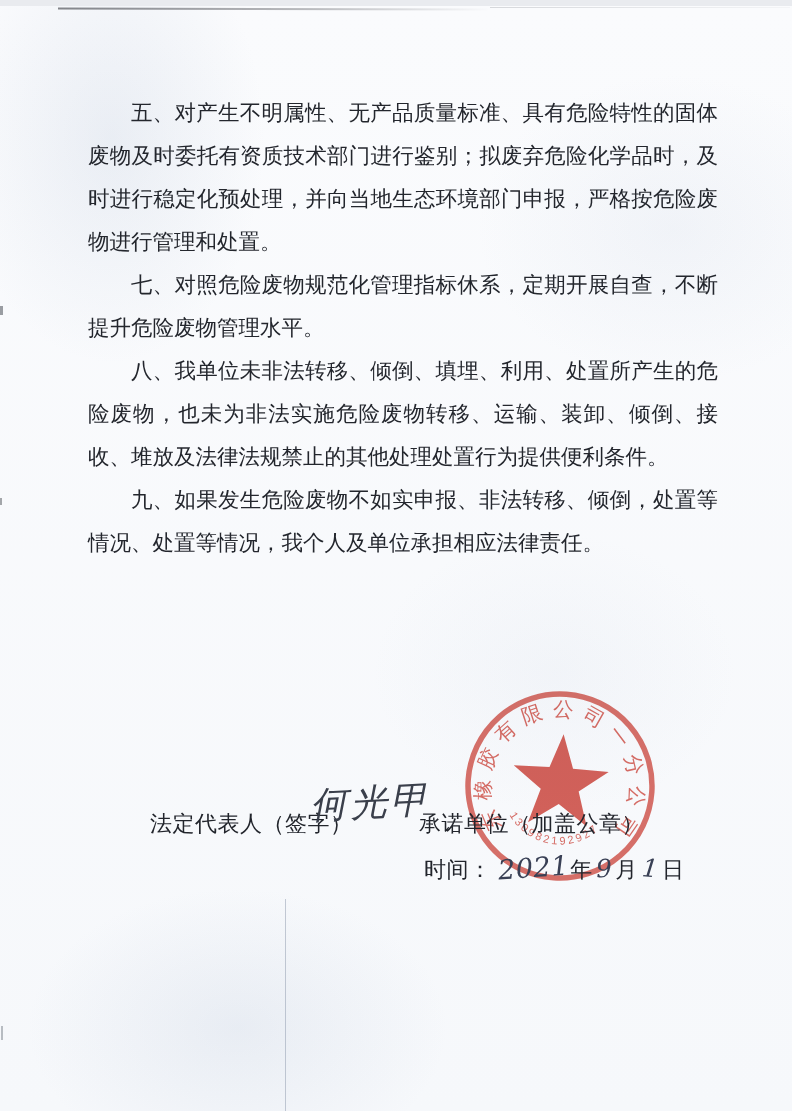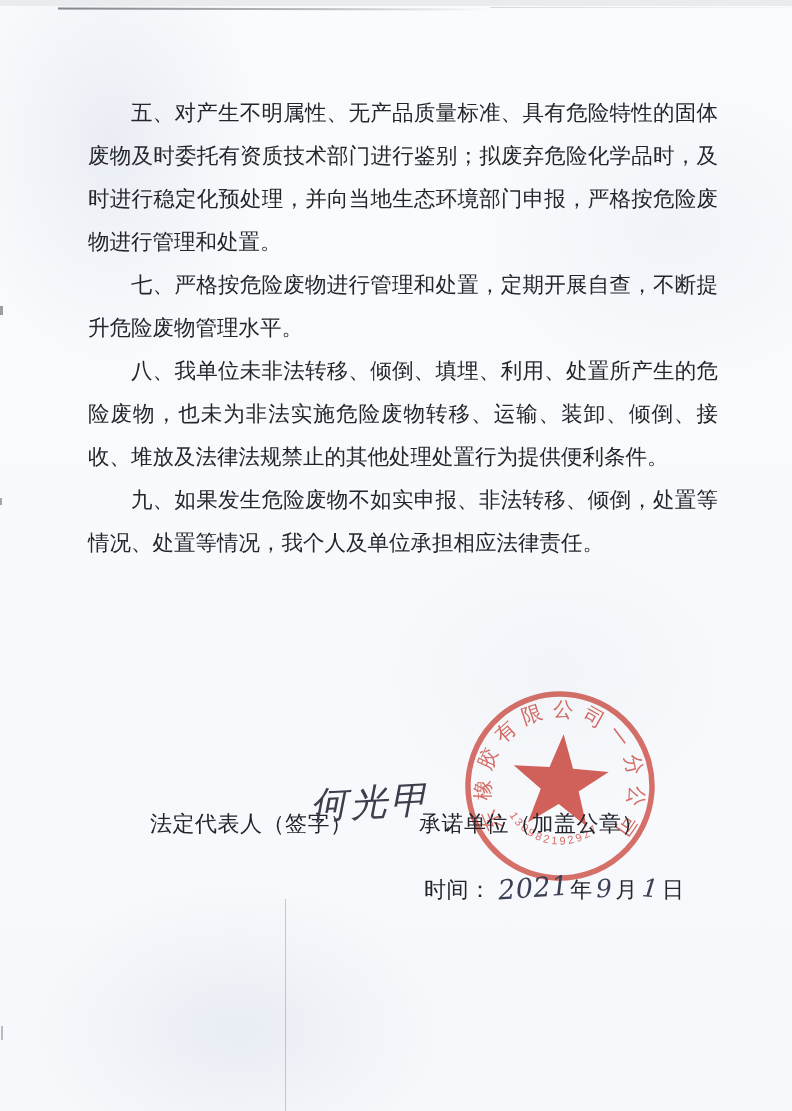--- a/index.html
+++ b/index.html
@@ -49,21 +49,21 @@
     text-align:justify;
   }
   .body-text p{margin:0;text-indent:2em;}
 
   
   .label{
     position:absolute;font-size:22px;letter-spacing:.5px;color:#22252c;white-space:nowrap;
   }
   .legal-rep-label{left:150px;top:803px;}
   .unit-label{left:419px;top:803px;z-index:3;}
-  .date-row{left:424px;top:866px;display:flex;align-items:baseline;z-index:3;}
+  .date-row{left:424px;top:846px;display:flex;align-items:baseline;z-index:3;}
   .hand{
     font-style:italic;color:#394055;white-space:nowrap;
     font-family:"DejaVu Serif","Liberation Serif",serif;
   }
   .sig-hand{
     position:absolute;left:310px;top:772px;
     font-size:37px;color:#3a3f4b;transform:rotate(-3deg);letter-spacing:3px;z-index:3;
   }
   .date-year{font-size:27px;transform:rotate(-4deg);margin:0 2px 0 6px;}
   .date-month{font-size:25px;transform:rotate(-3deg);margin:0 3px;}
@@ -84,21 +84,21 @@
   <div class="scan-top-line"></div>
   <div class="scan-top-line2"></div>
   <div class="scan-vert-line"></div>
   <div class="scan-bottom-line"></div>
   <div class="scan-speck-1"></div>
   <div class="scan-speck-2"></div>
   <div class="scan-speck-3"></div>
 
   <main class="body-text">
     <p>五、对产生不明属性、无产品质量标准、具有危险特性的固体废物及时委托有资质技术部门进行鉴别；拟废弃危险化学品时，及时进行稳定化预处理，并向当地生态环境部门申报，严格按危险废物进行管理和处置。</p>
-    <p>七、严格按危险废物进行管理和处置，定期开展自查，不断提升危险废物管理水平。</p>
+    <p>七、对照危险废物规范化管理指标休系，定期开展自查，不断提升危险废物管理水平。</p>
     <p>八、我单位未非法转移、倾倒、填埋、利用、处置所产生的危险废物，也未为非法实施危险废物转移、运输、装卸、倾倒、接收、堆放及法律法规禁止的其他处理处置行为提供便利条件。</p>
     <p>九、如果发生危险废物不如实申报、非法转移、倾倒，处置等情况、处置等情况，我个人及单位承担相应法律责任。</p>
   </main>
 
   <span class="label legal-rep-label">法定代表人（签字）</span>
 
   <span class="hand sig-hand">何光甲</span>
 
   <span class="label unit-label">承诺单位（加盖公章）</span>
 

